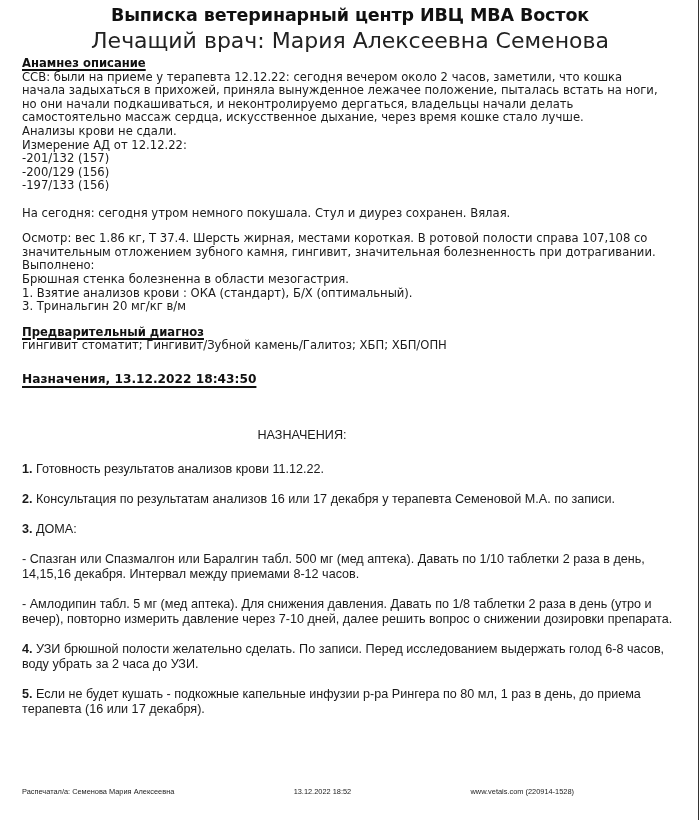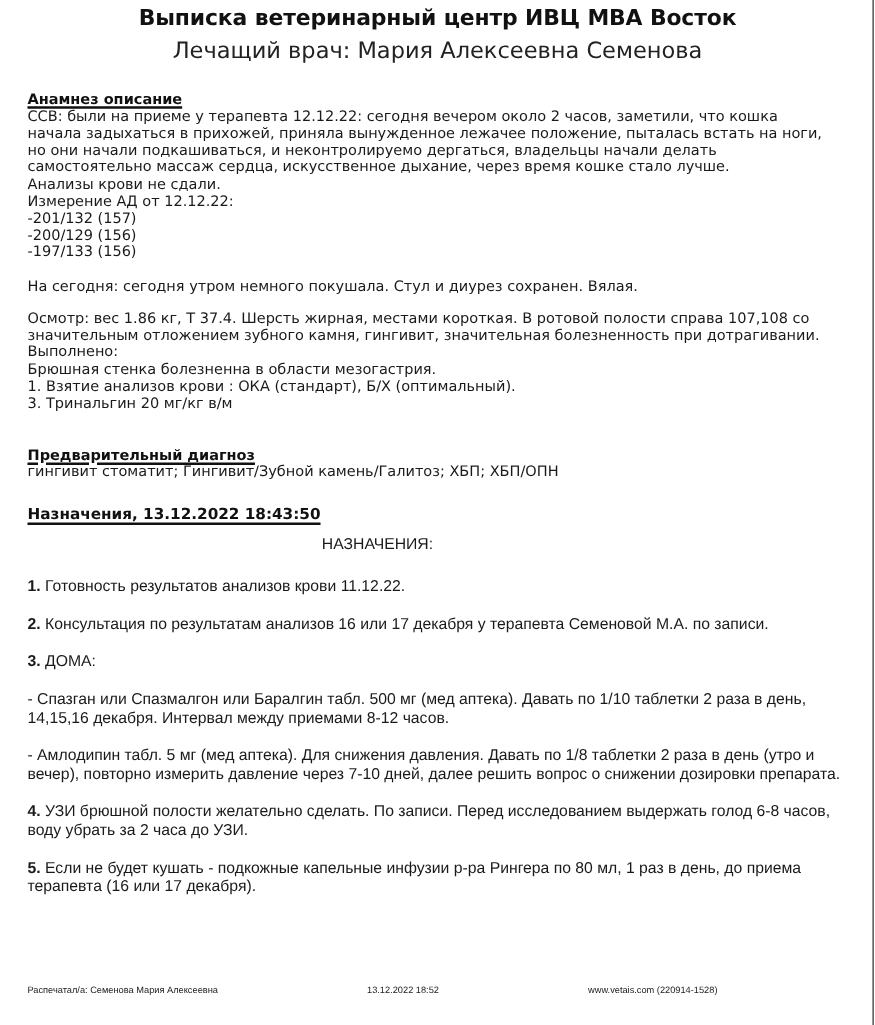--- a/index.html
+++ b/index.html
@@ -33,41 +33,40 @@
     .title {
       font-family: "DejaVu Sans", sans-serif;
       font-weight: bold;
       font-size: 17.5px;
       line-height: 22px;
       letter-spacing: -0.1px;
       color: #111;
     }
     .subtitle {
       font-family: "DejaVu Sans", sans-serif;
-      font-size: 18px;
+      font-size: 22px;
       line-height: 24px;
       margin-top: 3px;
       color: #222;
     }
     .content {
       position: absolute;
       top: 57px;
       left: 22px;
       width: 660px;
       font-size: 11.6px;
       line-height: 13.6px;
       color: #1a1a1a;
     }
     .section-title {
       font-weight: bold;
       text-decoration: underline;
       text-underline-offset: 2px;
       text-decoration-thickness: 1.5px;
       color: #111;
-      margin-top: 16px;
     }
     .para { margin: 0; }
     .blank { height: 13.6px; }
     .sec-gap { height: 12px; }
     .presc-title {
       font-weight: bold;
       text-decoration: underline;
       text-underline-offset: 3px;
       text-decoration-thickness: 1.5px;
       font-size: 12.2px;

